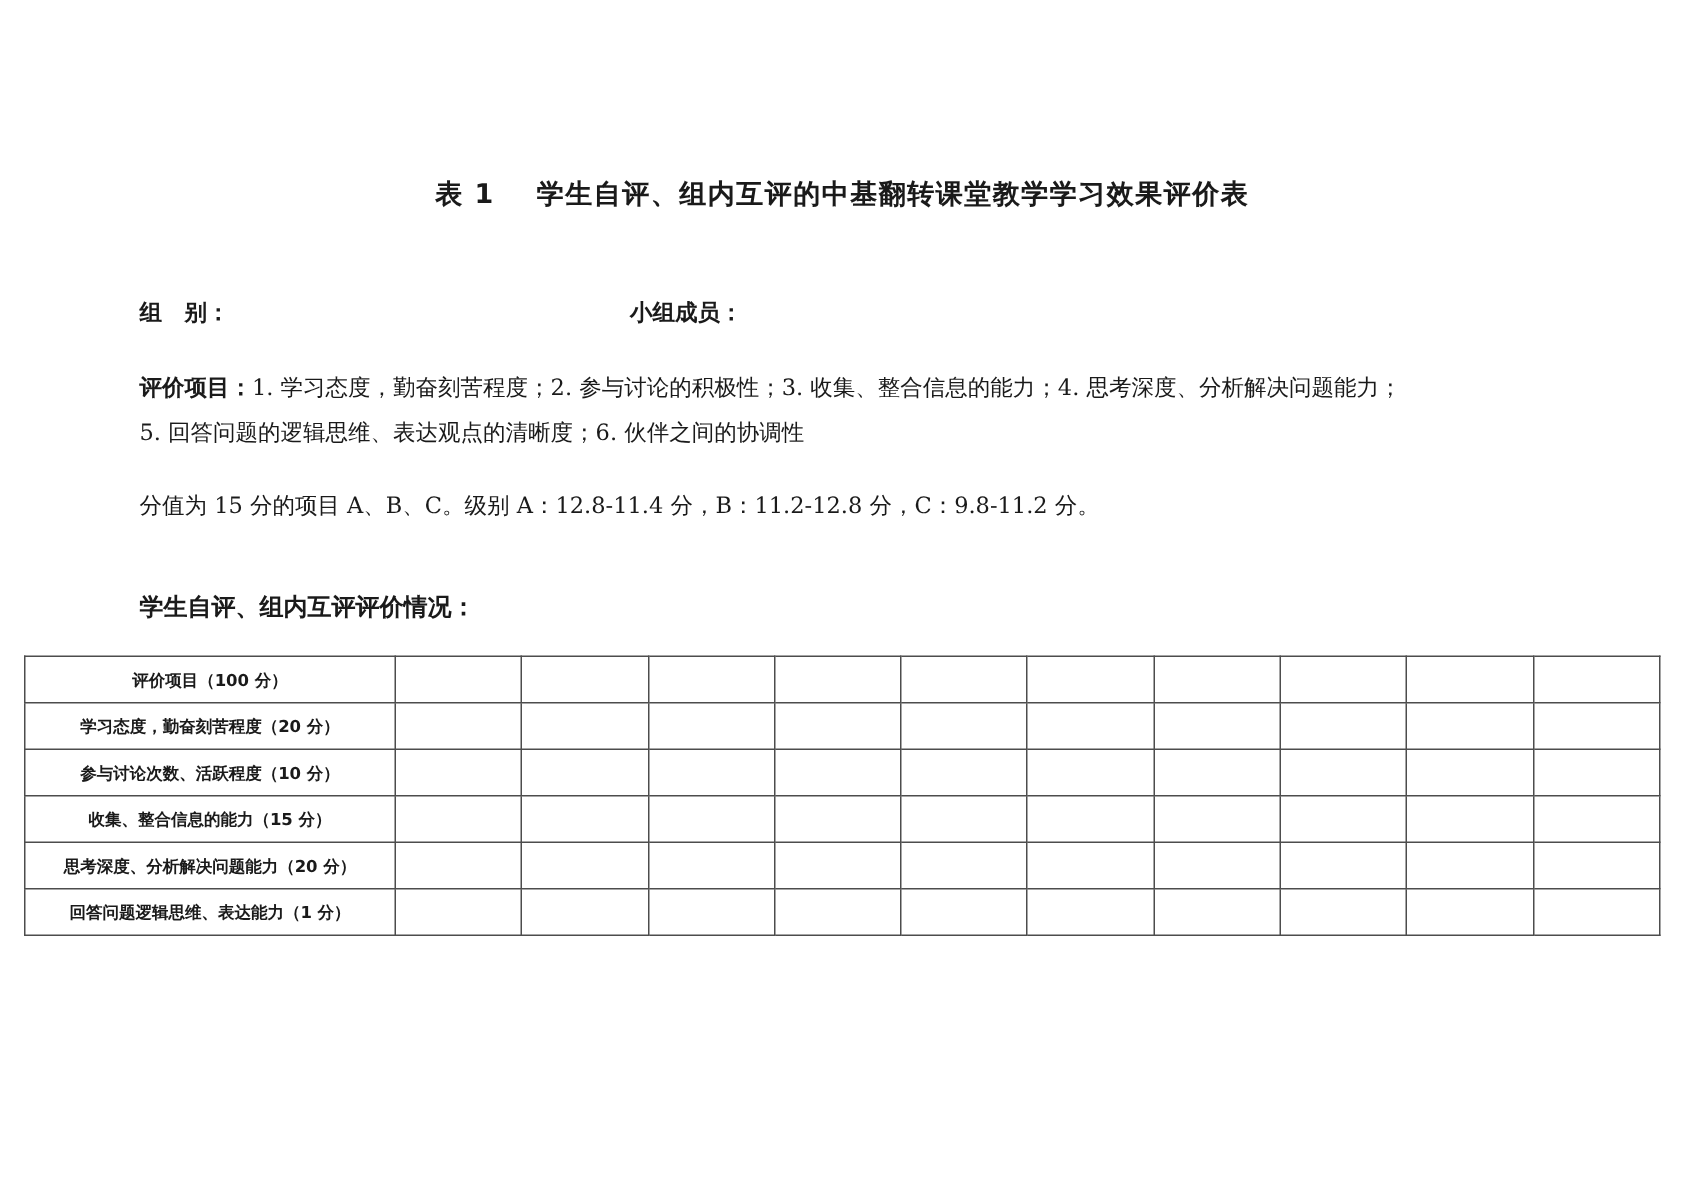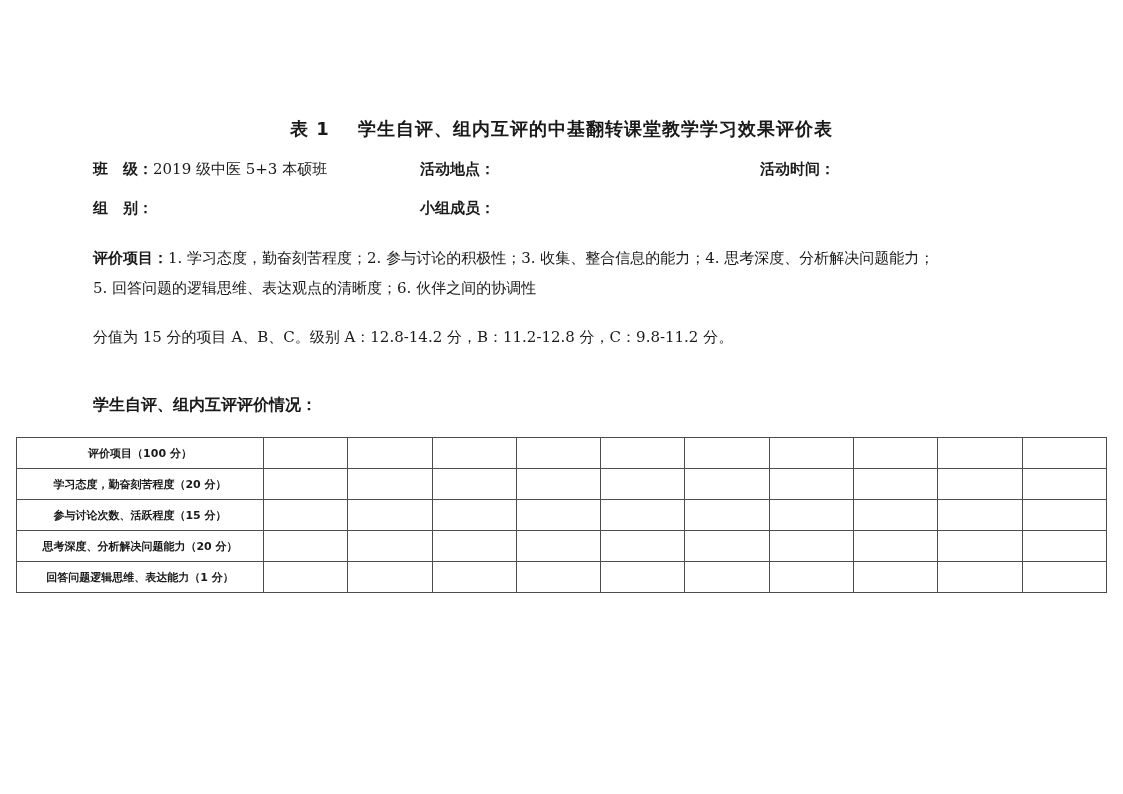--- a/index.html
+++ b/index.html
@@ -75,38 +75,33 @@
 </style>
 </head>
 <body>
 
 <div class="page">
 
   <div class="doc-title">
     <span>表 1</span><span class="gap"></span><span>学生自评、组内互评的中基翻转课堂教学学习效果评价表</span>
   </div>
 
-  <div class="meta-line" style="top:160px;">
-    <span class="meta-label" style="left:93px;"><span>班　级：</span><span class="meta-value">2019 级中医 5+3 本硕班</span></span>
-    <span class="meta-label" style="left:420px;">活动地点：</span>
-    <span class="meta-label" style="left:760px;">活动时间：</span>
-  </div>
 
   <div class="meta-line" style="top:199px;">
     <span class="meta-label" style="left:93px;">组　别：</span>
     <span class="meta-label" style="left:420px;">小组成员：</span>
   </div>
 
   <div class="para" style="top:243px;">
     <div><span class="plabel">评价项目：</span><span>1. 学习态度，勤奋刻苦程度；2. 参与讨论的积极性；3. 收集、整合信息的能力；4. 思考深度、分析解决问题能力；</span></div>
     <div>5. 回答问题的逻辑思维、表达观点的清晰度；6. 伙伴之间的协调性</div>
   </div>
 
   <div class="para" style="top:322px;">
-    <div>分值为 15 分的项目 A、B、C。级别 A：12.8-14.2 分，B：11.2-12.8 分，C：9.8-11.2 分。</div>
+    <div>分值为 15 分的项目 A、B、C。级别 A：12.8-11.4 分，B：11.2-12.8 分，C：9.8-11.2 分。</div>
   </div>
 
   <div class="section-title">学生自评、组内互评评价情况：</div>
 
   <table class="eval-table">
     <colgroup>
       <col style="width:247px;">
       <col>
         <col>
         <col>
@@ -139,21 +134,34 @@
           <td></td>
           <td></td>
           <td></td>
           <td></td>
           <td></td>
           <td></td>
           <td></td>
           <td></td>
       </tr>
       <tr>
-        <td class="row-label">参与讨论次数、活跃程度（15 分）</td>
+        <td class="row-label">参与讨论次数、活跃程度（10 分）</td>
+        <td></td>
+          <td></td>
+          <td></td>
+          <td></td>
+          <td></td>
+          <td></td>
+          <td></td>
+          <td></td>
+          <td></td>
+          <td></td>
+      </tr>
+      <tr>
+        <td class="row-label">收集、整合信息的能力（15 分）</td>
         <td></td>
           <td></td>
           <td></td>
           <td></td>
           <td></td>
           <td></td>
           <td></td>
           <td></td>
           <td></td>
           <td></td>

